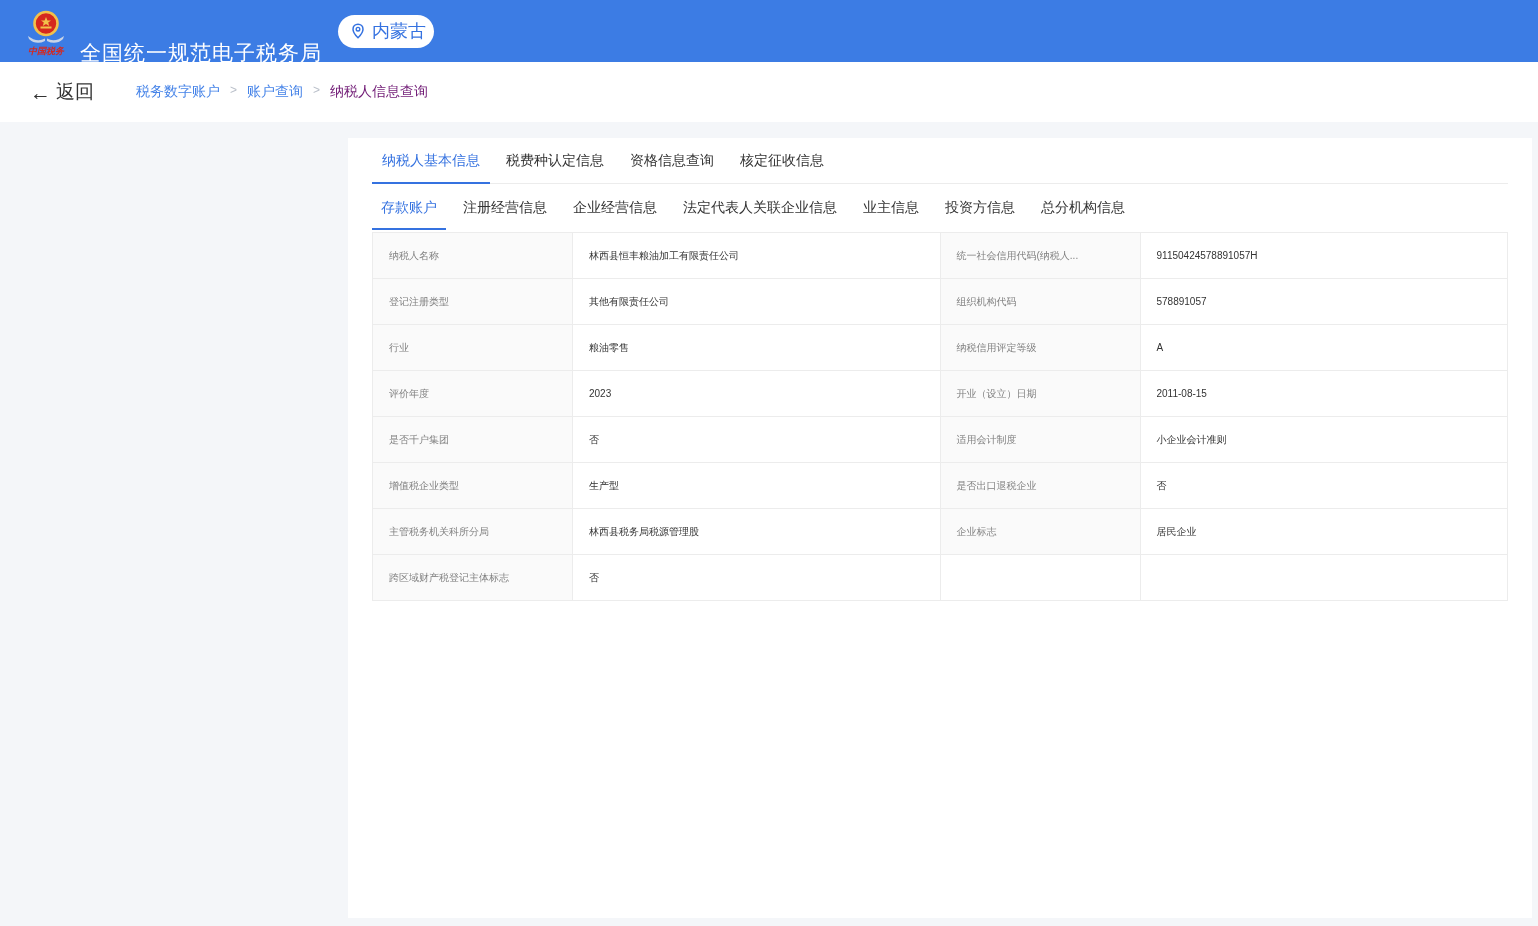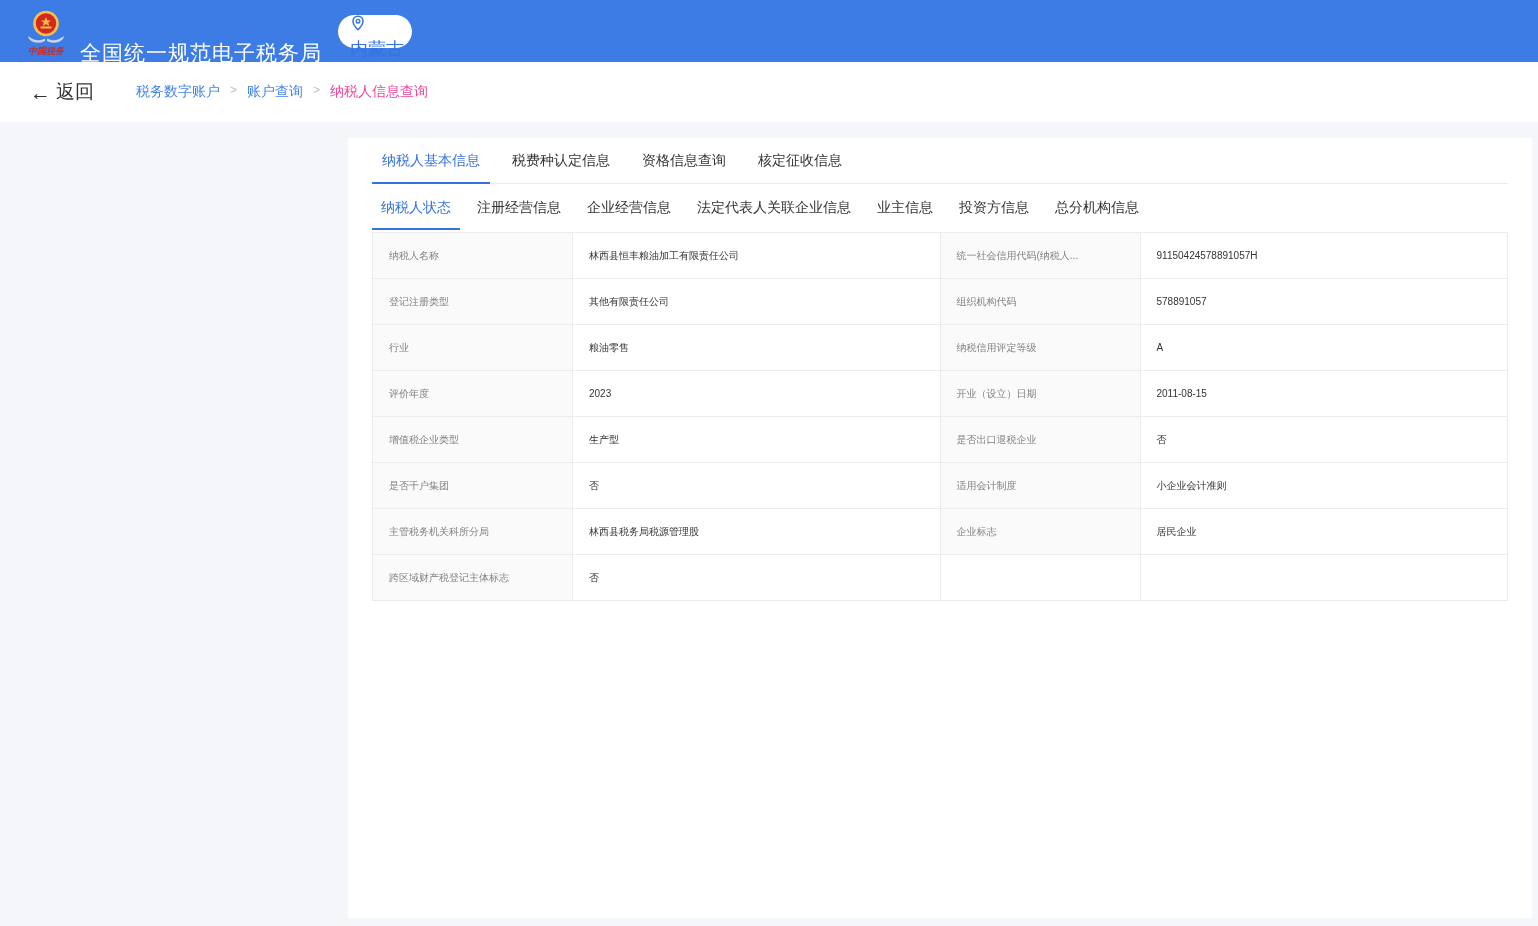--- a/index.html
+++ b/index.html
@@ -14,38 +14,38 @@
   }
   *{box-sizing:border-box;margin:0;padding:0;}
   html,body{width:1538px;height:926px;overflow:hidden;}
   body{font-family:"Liberation Sans","DejaVu Sans",sans-serif;background:var(--page-bg);}
 
   
   .topbar{height:62px;background:var(--header-bg);display:flex;align-items:center;padding-left:26px;}
   .brand{display:flex;align-items:center;gap:12px;}
   .logo{width:42px;height:50px;display:flex;align-items:center;justify-content:flex-start;margin-top:4px;}
   .app-title{color:#ffffff;font-size:21px;font-weight:500;letter-spacing:1px;margin-top:44px;}
-  .loc-pill{margin-left:16px;background:#ffffff;height:33px;border-radius:17px;display:inline-flex;align-items:flex-start;gap:6px;padding:0 8px 0 12px;cursor:pointer;flex-direction:column;}
+  .loc-pill{margin-left:16px;background:#ffffff;height:33px;border-radius:17px;display:inline-flex;align-items:center;gap:6px;padding:0 8px 0 12px;cursor:pointer;}
   .loc-pill .loc-text{color:var(--accent);font-size:18px;white-space:nowrap;}
 
   
   .breadcrumb-bar{height:60px;background:#ffffff;display:flex;align-items:center;padding-left:30px;}
   .back-btn{display:inline-flex;align-items:center;gap:5px;font-size:19px;color:#333;cursor:pointer;}
   .back-btn .arrow{font-size:21px;line-height:1;}
   .crumbs{margin-left:42px;display:flex;align-items:flex-start;gap:10px;font-size:14px;}
   .crumbs .crumb-link{color:var(--link);text-decoration:none;cursor:pointer;}
   .crumbs .sep{color:#B9BfC9;font-size:12px;}
-  .crumbs .current{color:#ec4899;}
+  .crumbs .current{color:#701a75;}
 
   
   .body-area{position:relative;height:804px;}
   .card{position:absolute;left:348px;right:6px;top:16px;bottom:8px;background:#ffffff;padding:0 24px;overflow:hidden;}
 
   
-  .main-tabs{display:flex;gap:12px;height:46px;border-bottom:1px solid var(--border);}
+  .main-tabs{display:flex;gap:6px;height:46px;border-bottom:1px solid var(--border);}
   .mtab{position:relative;display:flex;align-items:center;padding:0 10px;font-size:14px;color:#333;cursor:pointer;white-space:nowrap;}
   .mtab.active{color:var(--accent);}
   .mtab.active::after{content:"";position:absolute;left:0;right:0;bottom:-1px;height:2px;background:var(--accent);}
 
   
   .sub-tabs{display:flex;gap:8px;height:48px;align-items:stretch;}
   .stab{position:relative;display:flex;align-items:center;padding:0 9px;font-size:14px;color:#333;cursor:pointer;white-space:nowrap;}
   .stab.active{color:var(--accent);}
   .stab.active::after{content:"";position:absolute;left:0;right:0;bottom:2px;height:2px;background:var(--accent);}
 
@@ -102,21 +102,21 @@
   <section class="card">
 
     <div class="main-tabs">
       <div class="mtab active">纳税人基本信息</div>
       <div class="mtab">税费种认定信息</div>
       <div class="mtab">资格信息查询</div>
       <div class="mtab">核定征收信息</div>
     </div>
 
     <div class="sub-tabs">
-      <div class="stab active">纳税人状态</div>
+      <div class="stab active">存款账户</div>
       <div class="stab">注册经营信息</div>
       <div class="stab">企业经营信息</div>
       <div class="stab">法定代表人关联企业信息</div>
       <div class="stab">业主信息</div>
       <div class="stab">投资方信息</div>
       <div class="stab">总分机构信息</div>
     </div>
 
     <table class="info">
       <colgroup>
@@ -144,30 +144,30 @@
           <td class="lbl">纳税信用评定等级</td>
           <td class="val">A</td>
         </tr>
         <tr>
           <td class="lbl">评价年度</td>
           <td class="val">2023</td>
           <td class="lbl">开业（设立）日期</td>
           <td class="val">2011-08-15</td>
         </tr>
         <tr>
+          <td class="lbl">是否千户集团</td>
+          <td class="val">否</td>
+          <td class="lbl">适用会计制度</td>
+          <td class="val">小企业会计准则</td>
+        </tr>
+        <tr>
           <td class="lbl">增值税企业类型</td>
           <td class="val">生产型</td>
           <td class="lbl">是否出口退税企业</td>
           <td class="val">否</td>
-        </tr>
-        <tr>
-          <td class="lbl">是否千户集团</td>
-          <td class="val">否</td>
-          <td class="lbl">适用会计制度</td>
-          <td class="val">小企业会计准则</td>
         </tr>
         <tr>
           <td class="lbl">主管税务机关科所分局</td>
           <td class="val">林西县税务局税源管理股</td>
           <td class="lbl">企业标志</td>
           <td class="val">居民企业</td>
         </tr>
         <tr>
           <td class="lbl">跨区域财产税登记主体标志</td>
           <td class="val">否</td>

